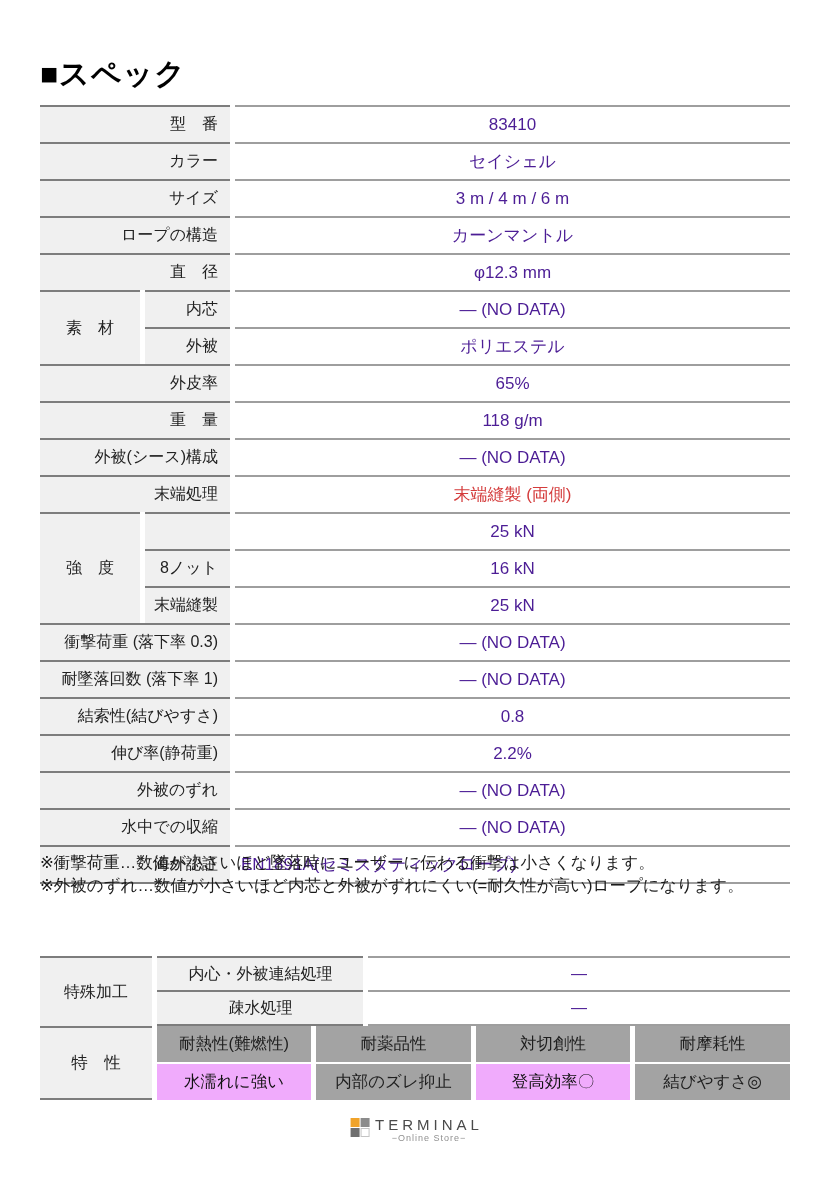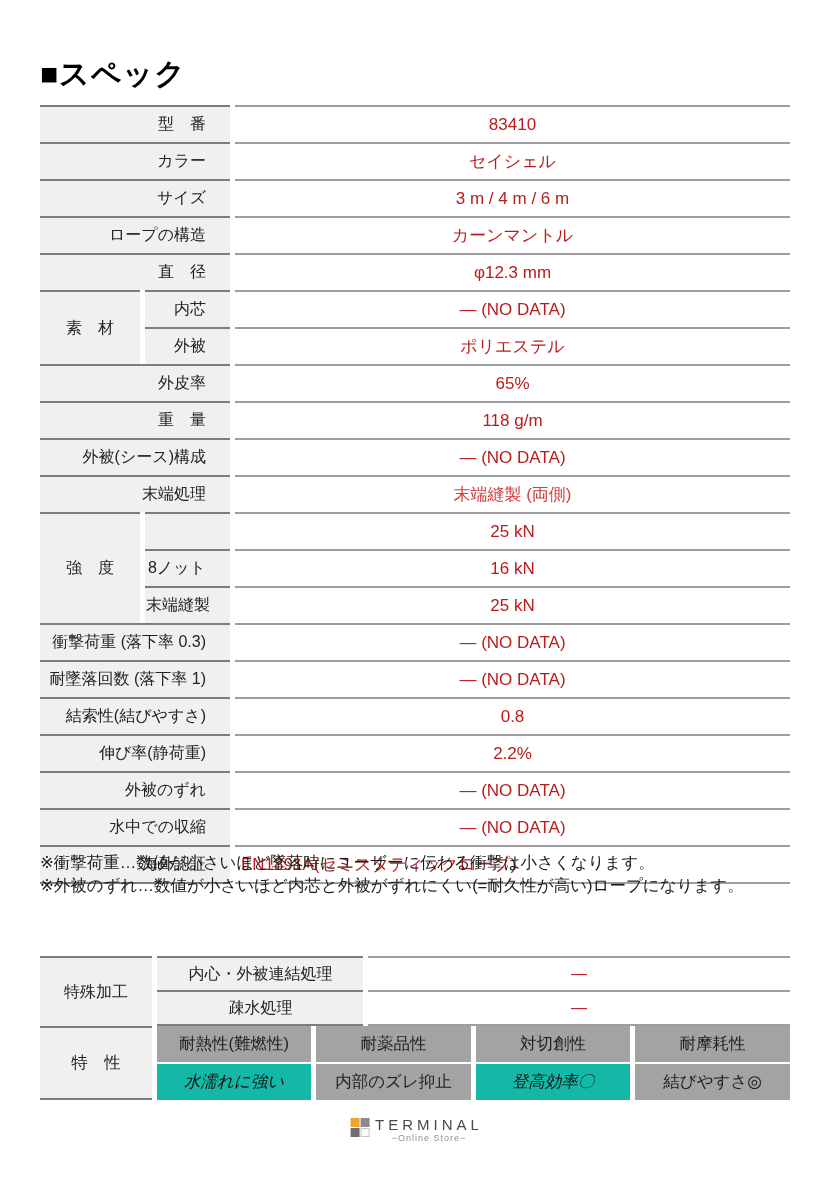--- a/index.html
+++ b/index.html
@@ -21,39 +21,39 @@
   #spec-table{top:105px;width:760px;}
   #special-table{top:956px;width:760px;}
   #char-table{top:1024px;width:760px;border-spacing:5px 2px;}
   td{overflow:hidden;white-space:nowrap;}
   
   td.g,td.l,td.s{
     background:#f0f0f0;font-size:16px;color:#222;
     border-top:2px solid #7d7d7d;
   }
   td.g{text-align:center;}
-  td.l,td.s{text-align:right;padding-right:24px;}
+  td.l,td.s{text-align:right;padding-right:12px;}
   
   td.v{
-    background:#ffffff;text-align:center;font-size:17px;color:#b91c1c;
+    background:#ffffff;text-align:center;font-size:17px;color:#4c1d95;
     border-top:2px solid #9e9e9e;
   }
   td.v.left{text-align:left;padding-left:6px;}
   td.v.red{color:#d43c3c;}
   tr.last td{border-bottom-width:2px;border-bottom-style:solid;}
   tr.last td.g,tr.last td.l,tr.last td.s{border-bottom-color:#7d7d7d;}
   tr.last td.v{border-bottom-color:#9e9e9e;}
   #spec-table td{height:33px;}
   #special-table td{height:30px;font-size:16px;}
   #special-table td.s{text-align:center;padding-right:0;}
   
   #char-table td{height:34px;border:none;font-size:16.5px;text-align:center;}
   #char-table td.g{border-top:2px solid #7d7d7d;border-bottom:2px solid #7d7d7d;}
   #char-table td.dark{background:#a3a3a3;color:#1e1e1e;}
-  #char-table td.cyan{background:#14b8a6;color:#111;font-style:italic;}
+  #char-table td.cyan{background:#f0abfc;color:#111;}
   
   .notes{
     position:absolute;left:40px;top:851px;width:770px;
     font-size:16.5px;line-height:23px;color:#1a1a1a;
   }
   
   .brand{
     position:absolute;left:50%;top:1116px;transform:translateX(-50%);
     display:flex;align-items:flex-start;gap:4px;
   }

